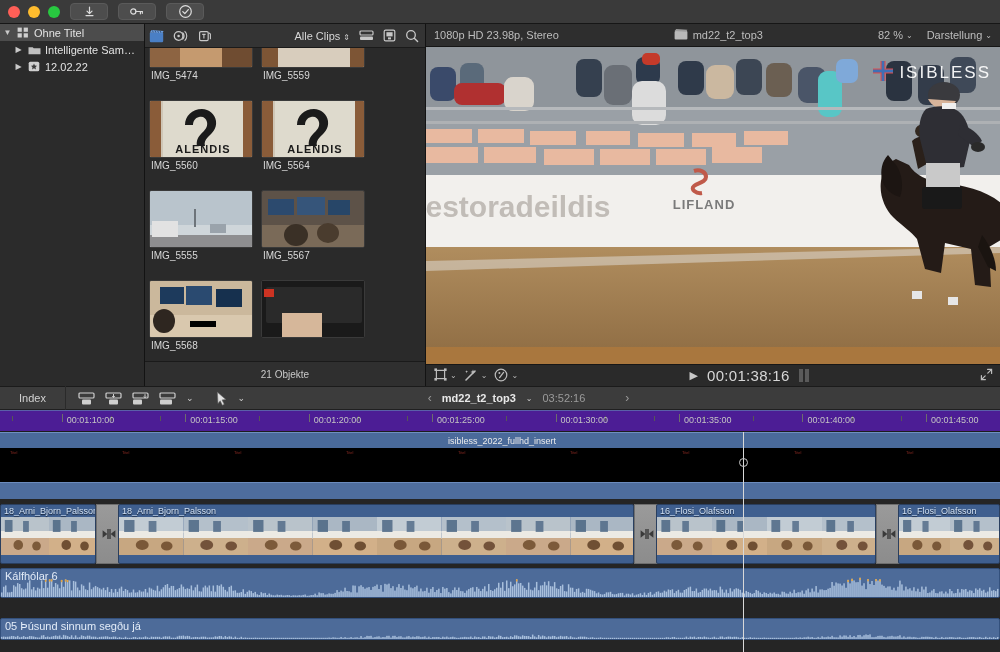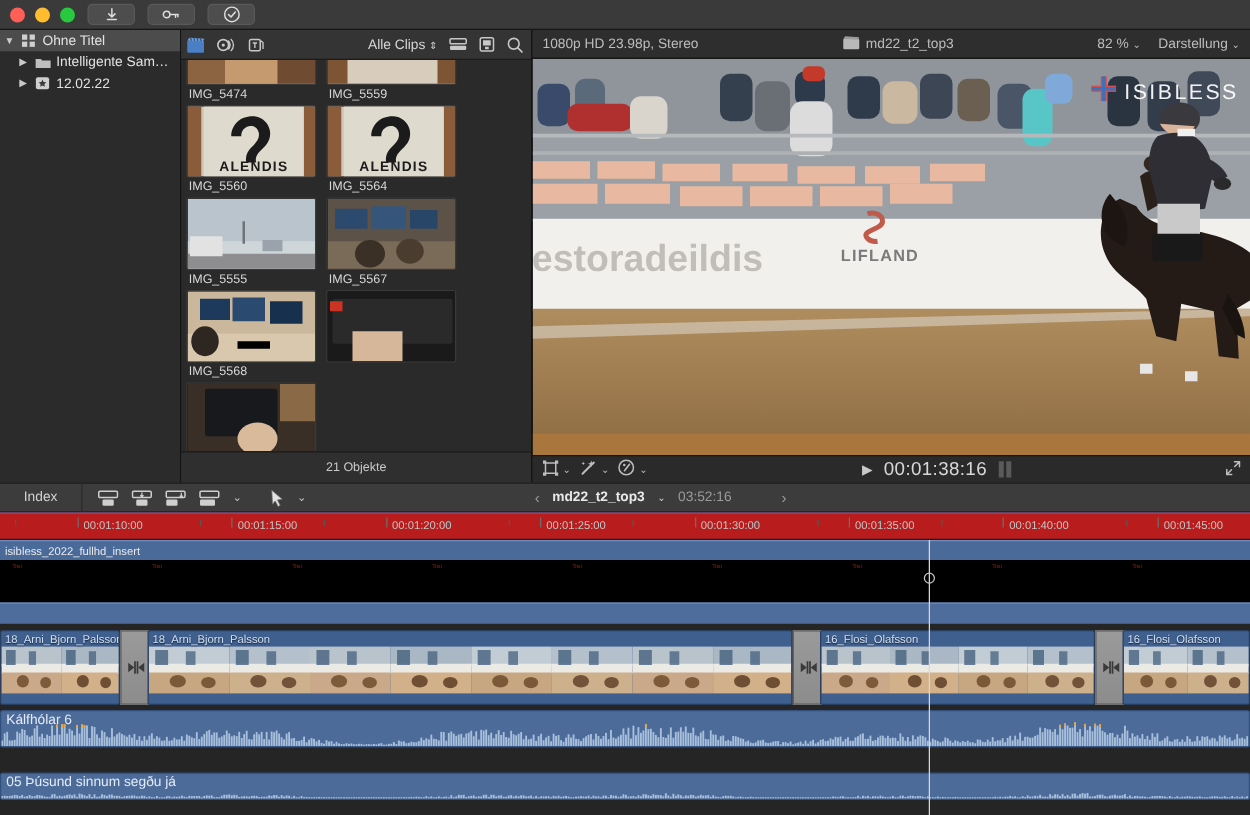--- a/index.html
+++ b/index.html
@@ -63,21 +63,21 @@
   }
   .bb-spacer { flex: 1; }
   .bb-ico { color: #c8c8c8; display: flex; align-items: center; }
   .bb-ico.blue { color: #6aa3e0; }
   .dd-arrows { font-size: 8px; line-height: 8px; color: #cfcfcf; display: inline-block; margin-left: 3px; }
 
   .filmstrip {
     position: absolute; left: 0; top: 24px; width: 280px; height: 313px;
     overflow: hidden; padding: 0 4px;
   }
-  .fs-grid { display: flex; flex-wrap: wrap; gap: 0 8px; }
+  .fs-grid { display: flex; flex-wrap: wrap; gap: 16px 8px; }
   .fs-item { width: 104px; }
   .fs-thumb {
     width: 104px; height: 58px; border-radius: 2px; overflow: hidden;
     position: relative; background: #111; border: 1px solid #3a3a3a;
   }
   .fs-name {
     color: #d8d8d8; font-size: 10px; padding: 2px 0 3px 2px;
     white-space: nowrap; overflow: hidden;
   }
   .browser-footer {
@@ -111,40 +111,40 @@
     display: flex; align-items: center; padding: 0 8px;
     color: #b9b9b9; font-size: 11px;
   }
   .vbt-left { display: flex; align-items: center; gap: 7px; flex: 0 0 auto; }
   .vbt-center { flex: 1; display: flex; align-items: center; justify-content: center; gap: 9px; }
   .tc-big { font-size: 15px; color: #d7d7d7; letter-spacing: 0.3px; }
   .audio-meter { display: flex; gap: 2px; }
   .audio-meter i { display: block; width: 4px; height: 13px; background: #5a5a5a; }
 
   
-  .timeline { position: absolute; left: 0; top: 386px; width: 1000px; height: 266px; background: #262626; }
+  .timeline { position: absolute; left: 0; top: 386px; width: 1000px; height: 266px; background: #262626; text-align: center; }
   .tl-toolbar {
     height: 24px; background: #3c3c3c; border-top: 1px solid #1b1b1b;
     border-bottom: 1px solid #202020;
     display: flex; align-items: center; color: #d2d2d2; font-size: 11px;
   }
   .tl-index {
     width: 66px; height: 24px; display: flex; align-items: center; justify-content: center;
     border-right: 1px solid #2a2a2a;
   }
   .tl-tools { display: flex; align-items: center; gap: 10px; padding: 0 12px; }
   .tl-tools .tool { color: #cfcfcf; display: flex; align-items: center; gap: 2px; }
   .tl-proj { flex: 1; display: flex; align-items: center; justify-content: center; gap: 10px; }
   .tl-proj .nav { color: #9a9a9a; font-size: 12px; }
   .tl-proj .name { color: #e8e8e8; font-size: 11px; font-weight: bold; }
   .tl-proj .dur { color: #9b9b9b; font-size: 11px; }
   .tl-right-pad { width: 200px; }
 
   .ruler {
-    position: relative; height: 22px; background: #b91c1c;
+    position: relative; height: 22px; background: #4c1d95;
     border-bottom: 1px solid #1d1d1d; border-top: 1px solid #5a5fa8;
     overflow: hidden;
   }
   .tick { position: absolute; top: 3px; width: 1px; height: 8px; background: #6d6d6d; }
   .tick.minor { top: 5px; height: 5px; background: #565656; }
   .tick-label { position: absolute; top: 4px; color: #c4c4c4; font-size: 9px; white-space: nowrap; }
 
   .tracks { position: relative; height: 220px; background: #252525; overflow: hidden; }
 
   .clip-title {

